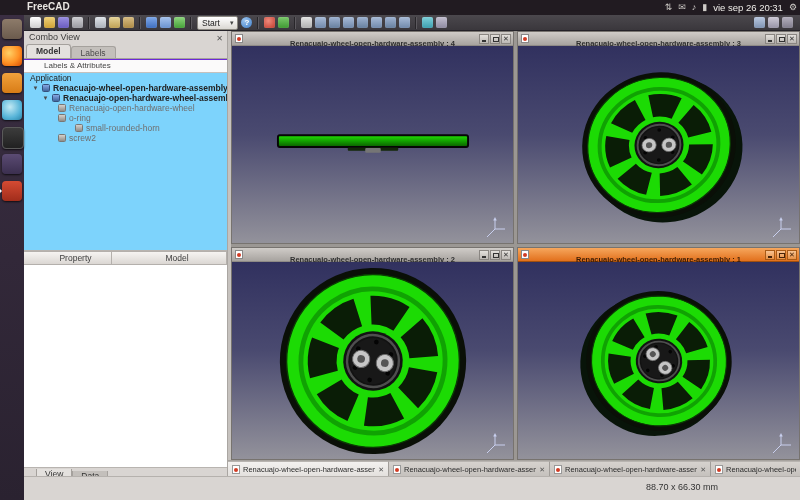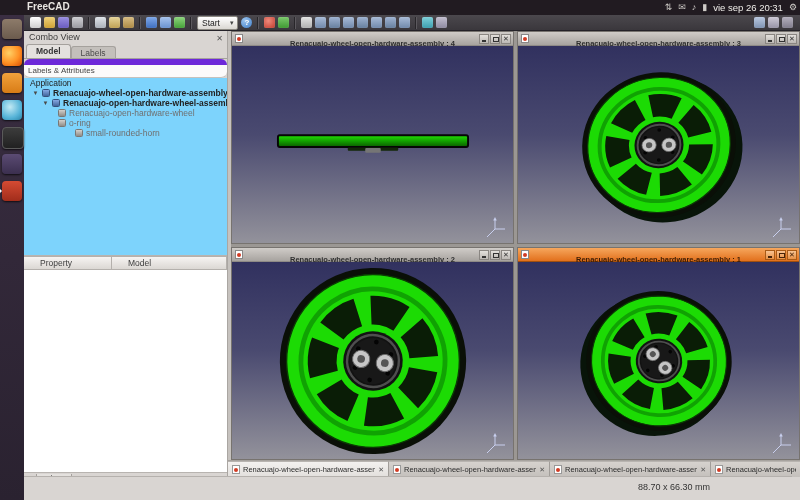--- a/index.html
+++ b/index.html
@@ -32,32 +32,32 @@
 
   
   #combo{position:absolute;left:24px;top:31px;width:204px;height:445px;background:#d9d5d2;box-sizing:border-box;border-right:1px solid #aaa6a2;}
   #dock-title{position:relative;height:13px;font-size:9px;color:#3b3b3b;padding-left:5px;line-height:13px;}
   #dock-close{position:absolute;right:4px;top:1px;font-size:8px;color:#555;cursor:default;}
   #combo-tabs{height:14px;display:flex;padding-left:2px;border-bottom:1px solid #a5a19d;}
   .ctab{font-size:8.5px;padding:1px 9px 0;border:1px solid #a5a19d;border-bottom:none;border-radius:3px 3px 0 0;color:#333;}
   .ctab.active{background:#e4e1de;font-weight:bold;}
   .ctab.inactive{background:#c3bfbb;margin-top:2px;color:#4a4a4a;}
   #tree-header{height:12px;background:#fbfafa;border-bottom:1px solid #c5c1bd;font-size:8px;color:#454545;
-    padding-left:4px;line-height:12px;border-top:6px solid #6d28d9;border-radius:6px;}
+    padding-left:20px;line-height:12px;border-top:1px solid #6d28d9;}
   #tree{height:177px;background:#7dd3fc;overflow:hidden;font-size:8.5px;color:#222;border-bottom:1px solid #b8b4b0;}
   .trow{height:10px;display:flex;align-items:center;gap:3px;white-space:nowrap;}
   .trow .exp{font-size:6px;color:#4a4a4a;width:7px;text-align:center;flex:none;}
   .tico{width:8px;height:8px;border-radius:1.5px;flex:none;}
   .tico.blue{background:linear-gradient(#86a7e2,#41659c);border:1px solid #35507c;box-sizing:border-box;}
   .tico.gray{background:linear-gradient(#d3d0cc,#908d89);border:1px solid #7a7774;box-sizing:border-box;}
   .trow.b{font-weight:bold;}
   .trow.dim{color:#6f6f6f;}
   #prop-header{height:13px;display:flex;border-top:1px solid #b4b0ac;}
   .phc{background:linear-gradient(#f6f4f2,#dbd7d3);border-right:1px solid #b4b0ac;border-bottom:1px solid #b4b0ac;
-    font-size:8.5px;color:#3d3d3d;line-height:12px;padding-left:16px;box-sizing:border-box;}
+    font-size:8.5px;color:#3d3d3d;line-height:12px;padding-left:16px;box-sizing:border-box;text-align:center;}
   .phc.p{width:88px;}  .phc.v{flex:1;}
   #prop-body{height:202px;background:#fff;border-bottom:1px solid #b8b4b0;}
   #combo-bottom-tabs{height:14px;display:flex;padding-left:12px;align-items:flex-end;}
   .btab{font-size:8.5px;padding:0 8px;border:1px solid #a5a19d;border-top:none;border-radius:0 0 3px 3px;color:#333;height:12px;line-height:11px;}
   .btab.active{background:#e4e1de;}
   .btab.inactive{background:#c3bfbb;height:10px;}
 
   
   #vsplit{position:absolute;left:228px;top:31px;width:3px;height:429px;background:#c6c2be;}
   #viewgrid{position:absolute;left:231px;top:31px;width:569px;height:429px;display:grid;
@@ -92,21 +92,21 @@
   .mtab{width:161px;flex:none;display:flex;align-items:center;gap:3px;padding:0 4px;box-sizing:border-box;
     border-right:1px solid #a19d99;border-top:1px solid #b8b4b0;background:linear-gradient(#d6d2ce,#c4c0bc);overflow:hidden;}
   .mtab.active{background:linear-gradient(#f3f1ef,#e2dfdc);}
   .mtab .mlabel{font-size:7.5px;color:#2c2c2c;white-space:nowrap;overflow:hidden;flex:1;}
   .mtab .mclose{font-size:7px;color:#555;flex:none;}
   .mdoc{width:8px;height:9px;background:#fff;border:1px solid #999;box-sizing:border-box;position:relative;flex:none;}
   .mdoc::after{content:"";position:absolute;left:1px;top:2px;width:4px;height:4px;background:#d23b24;border-radius:50%;}
   .mtab:last-child{flex:1;min-width:0;border-right:none;}
 
   
-  #statusbar{position:absolute;left:16px;top:476px;width:776px;height:24px;background:#d9d5d2;border-top:1px solid #b5b1ad;}
+  #statusbar{position:absolute;left:24px;top:476px;width:776px;height:24px;background:#d9d5d2;border-top:1px solid #b5b1ad;}
   #dims{position:absolute;right:82px;top:5px;font-size:9px;color:#333;}
 </style>
 </head>
 <body>
 
 <div id="screen">
 
   <svg width="0" height="0" style="position:absolute">
     <defs>
       <linearGradient id="gSide" x1="0" y1="0" x2="0" y2="1">
@@ -237,20 +237,24 @@
         <span>Renacuajo-open-hardware-wheel</span>
       </div>
       <div class="trow dim" style="padding-left:34px">
         <span class="tico gray"></span>
         <span>o-ring</span>
       </div>
       <div class="trow dim" style="padding-left:51px">
         <span class="tico gray"></span>
         <span>small-rounded-horn</span>
       </div>
+      <div class="trow dim" style="padding-left:34px">
+        <span class="tico gray"></span>
+        <span>screw2</span>
+      </div>
     </div>
     <div id="prop-header">
       <span class="phc p">Property</span>
       <span class="phc v">Model</span>
     </div>
     <div id="prop-body"></div>
     <div id="combo-bottom-tabs">
       <span class="btab active">View</span>
       <span class="btab inactive">Data</span>
     </div>

